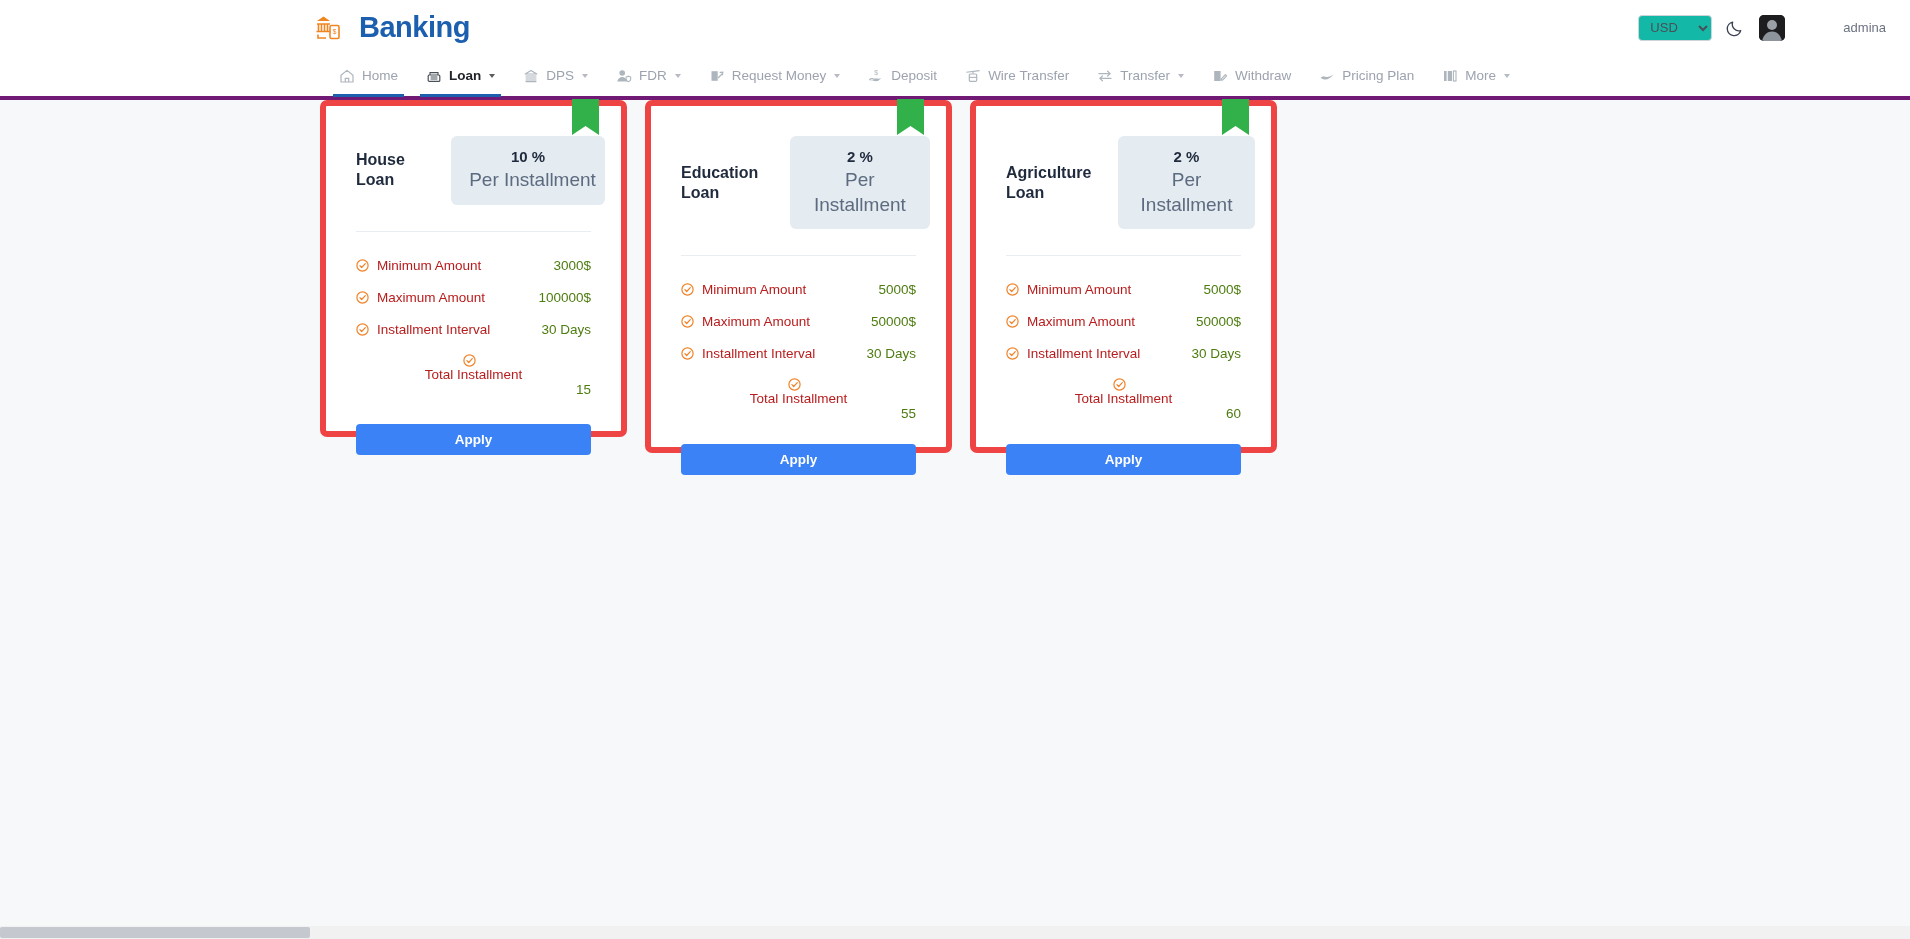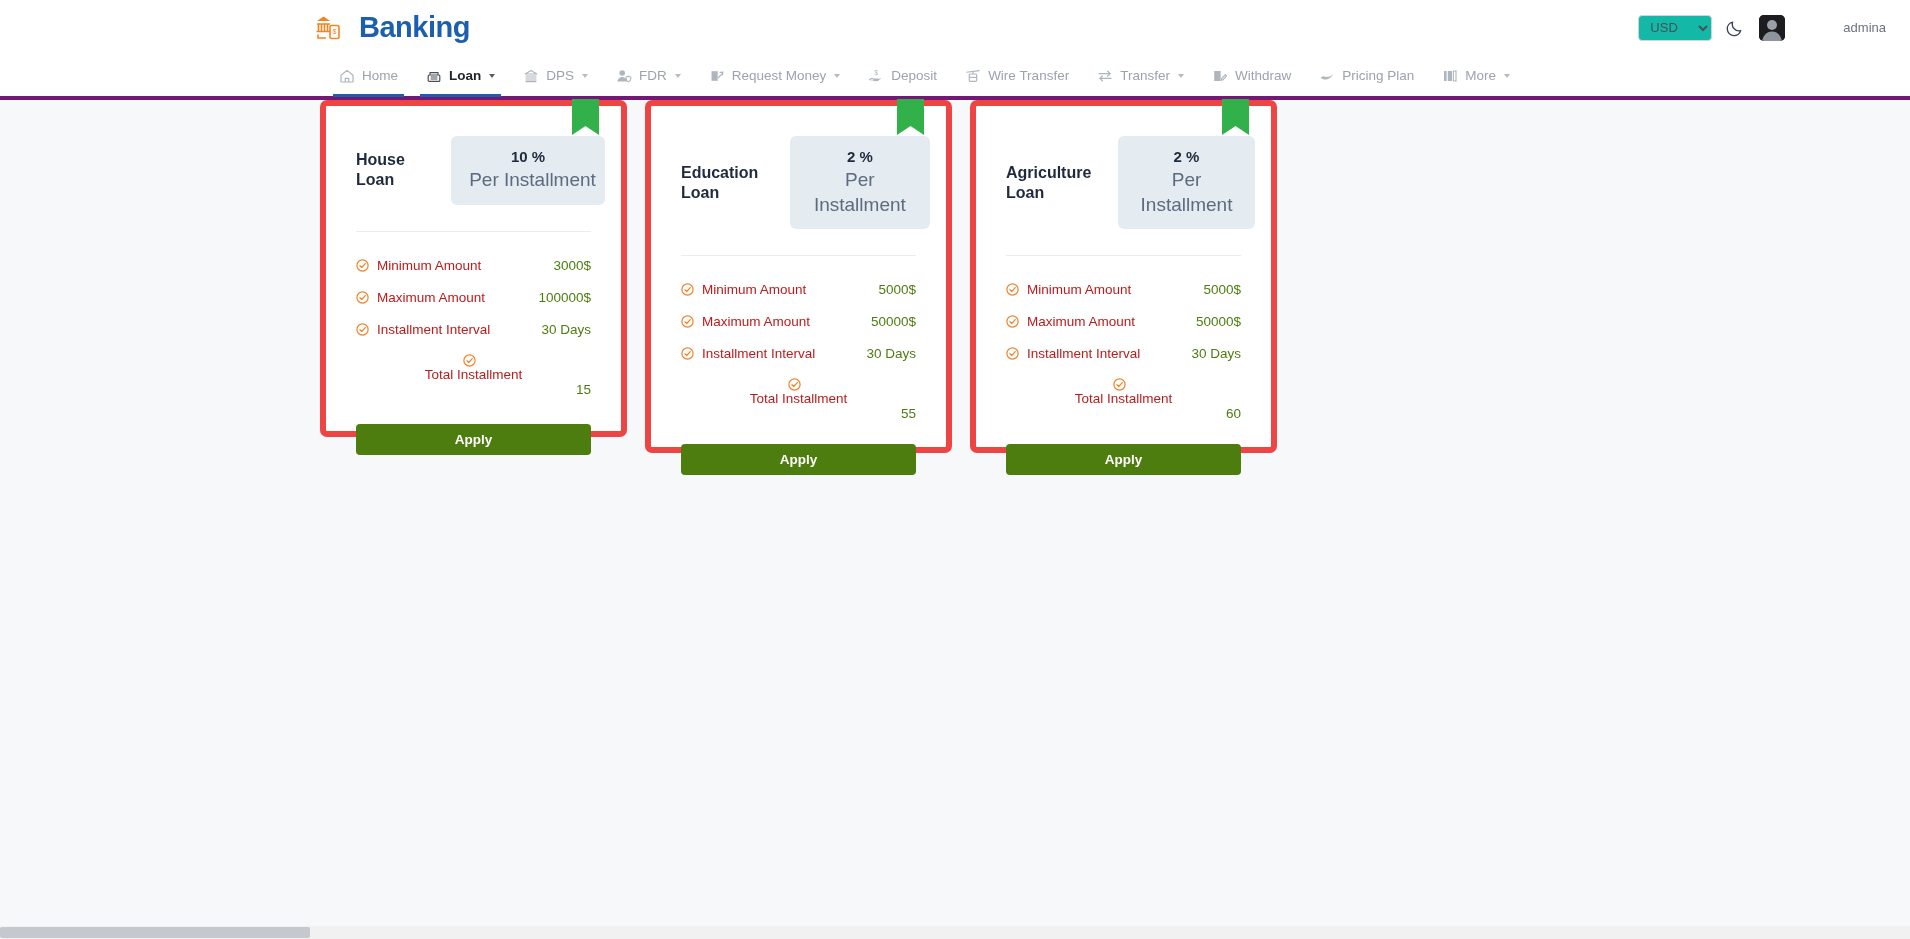--- a/index.html
+++ b/index.html
@@ -181,21 +181,21 @@
   .feature:last-child { margin-bottom: 0; flex-direction: column; }
   .check-ico { width: 13px; height: 13px; display: block; flex: none; margin-right: 8px; }
   .feat-label { color: #b91c1c; }
   .feat-value { margin-left: auto; color: #4d7c0f; }
 
   .apply-btn {
     display: block;
     width: 100%;
     margin-top: 27px;
     height: 31px;
-    background: #4d7c0f;
+    background: #3b82f6;
     border: none;
     border-radius: 4px;
     color: #ffffff;
     font-family: "Liberation Sans", sans-serif;
     font-size: 13.5px;
     font-weight: bold;
     cursor: pointer;
   }
   .card.c2 .apply-btn, .card.c3 .apply-btn { margin-top: 23px; }
 

